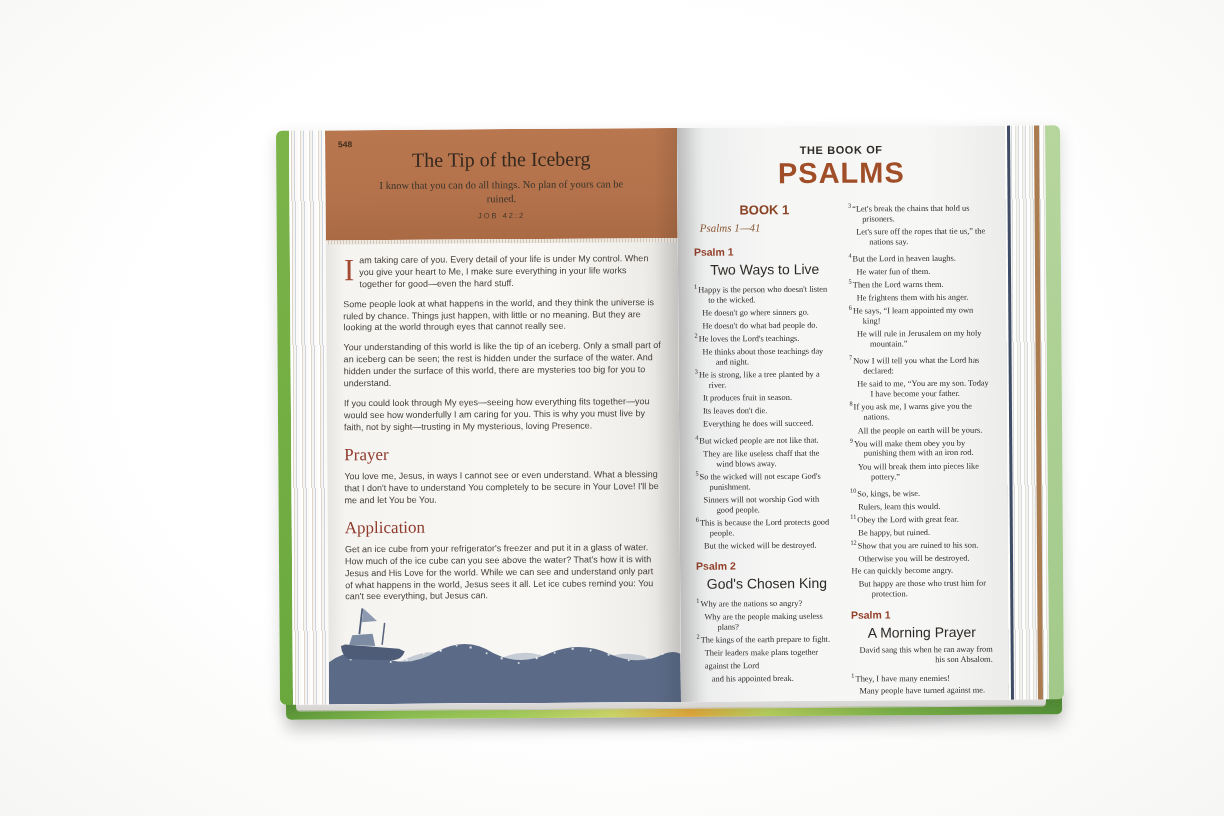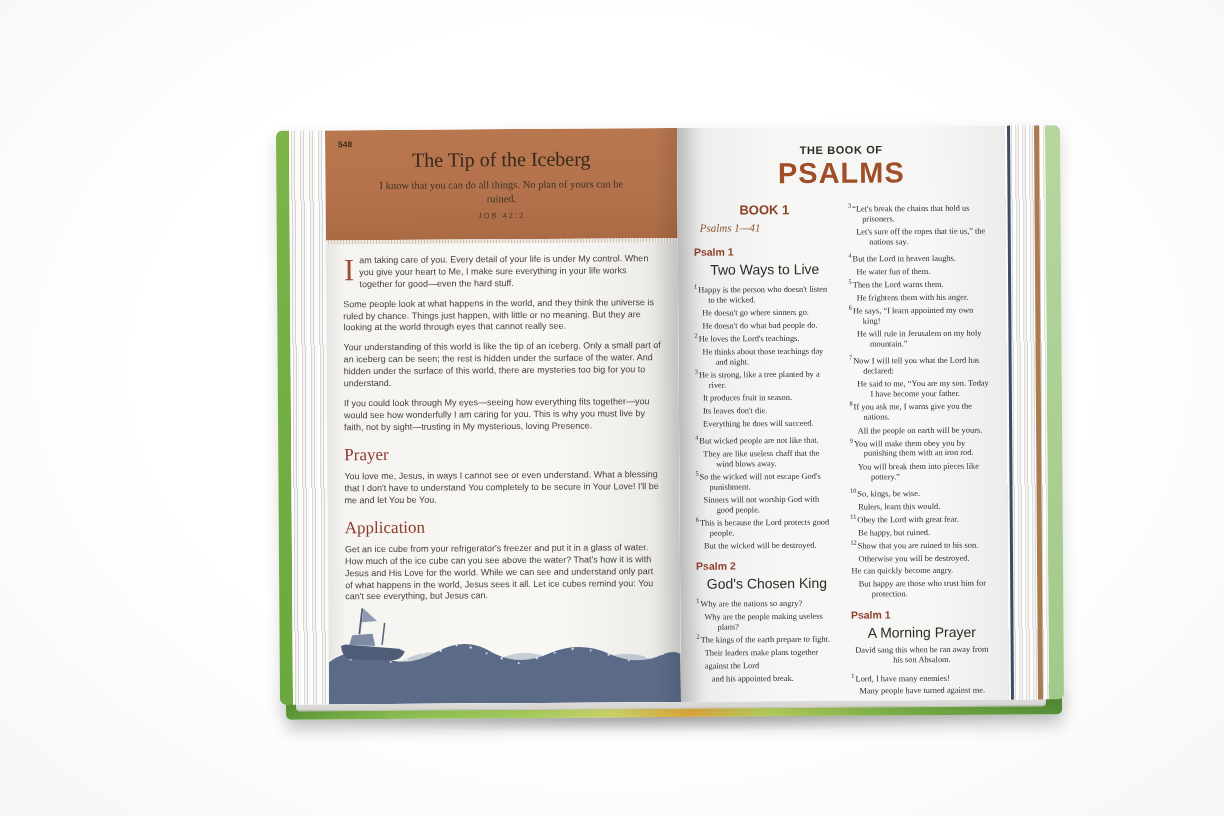--- a/index.html
+++ b/index.html
@@ -70,21 +70,21 @@
   .kicker { font-size:11px; font-weight:bold; letter-spacing:.6px; color:#2f2b27; }
   .ptitle { font-size:29px; font-weight:bold; letter-spacing:1px; color:var(--psalms,#a04e27); margin-top:1px; }
   .cols { display:flex; gap:13px; padding:12px 16px 0; }
   .col { flex:1; min-width:0; }
   .book1-label { font-size:13px; font-weight:bold; color:var(--book1,#8a4426); text-align:center; }
   .book1-range { font-family:"Liberation Serif", serif; font-style:italic; font-size:11px;
                  color:var(--book1_range,#8a5a38); margin:4px 0 12px 6px; }
   .psalm-label { font-size:10.5px; font-weight:bold; color:var(--psalm_label,#93402a); margin:8px 0 4px; }
   .psalm-title { font-size:14px; font-weight:normal; color:#2d2925; text-align:center; margin-bottom:5px; }
   .psalm-intro { font-family:"Liberation Serif", serif; font-size:8.4px; line-height:1.25;
-                 text-align:center; color:var(--verse,#2e2b28); margin-bottom:5px; }
+                 text-align:right; color:var(--verse,#2e2b28); margin-bottom:5px; }
   .verses { font-family:"Liberation Serif", serif; font-size:8.4px; line-height:1.21;
             color:var(--verse,#2e2b28); }
   .vl { padding-left:14px; text-indent:-14px; }
   .vl.i1 { margin-left:7px; }
   .vl.i2 { margin-left:14px; }
   .vl.s  { margin-top:4px; }
   .vn { font-size:6.3px; margin-right:1px; }
 </style>
 </head>
 <body>
@@ -230,21 +230,21 @@
                 <p class="vl i1"><sup class="vn"></sup><span>Otherwise you will be destroyed.</span></p>
                 <p class="vl"><sup class="vn"></sup><span>He can quickly become angry.</span></p>
                 <p class="vl i1"><sup class="vn"></sup><span>But happy are those who trust him for protection.</span></p>
               </div>
 
             <div class="psalm-label">Psalm 1</div>
             <div class="psalm-title">A Morning Prayer</div>
             <div class="psalm-intro">David sang this when he ran away from his son Absalom.</div>
             <div class="verses">
 
-            <p class="vl"><sup class="vn">1</sup><span>Lord, I have many enemies!</span></p>
+            <p class="vl"><sup class="vn">1</sup><span>They, I have many enemies!</span></p>
                 <p class="vl i1"><sup class="vn"></sup><span>Many people have turned against me.</span></p>
               </div>
           </div>
         </div>
         <div class="gutter-r"></div>
       </div>
 
       <div class="edge right-pages">
         <div class="stripe-navy"></div>
         <div class="stripe-tan"></div>

